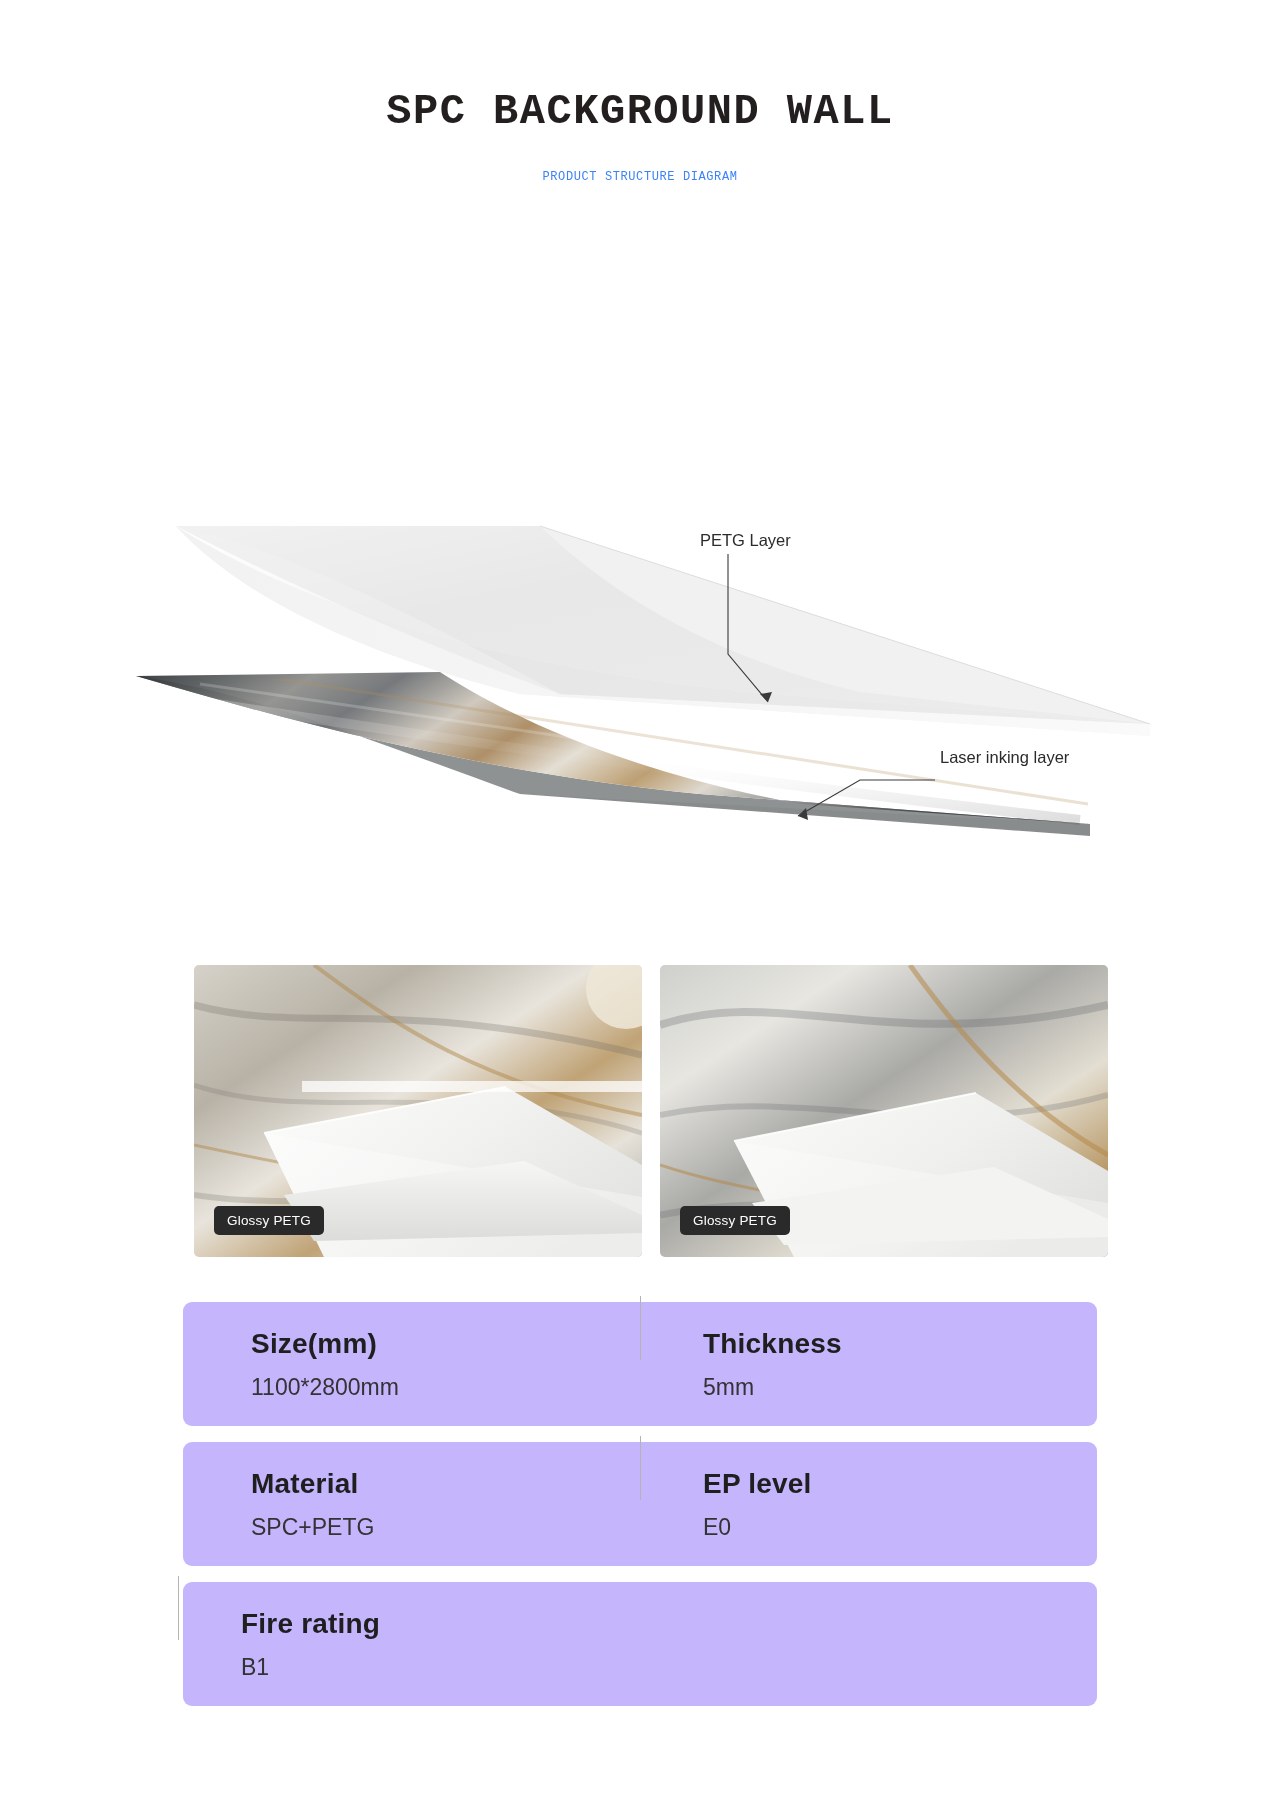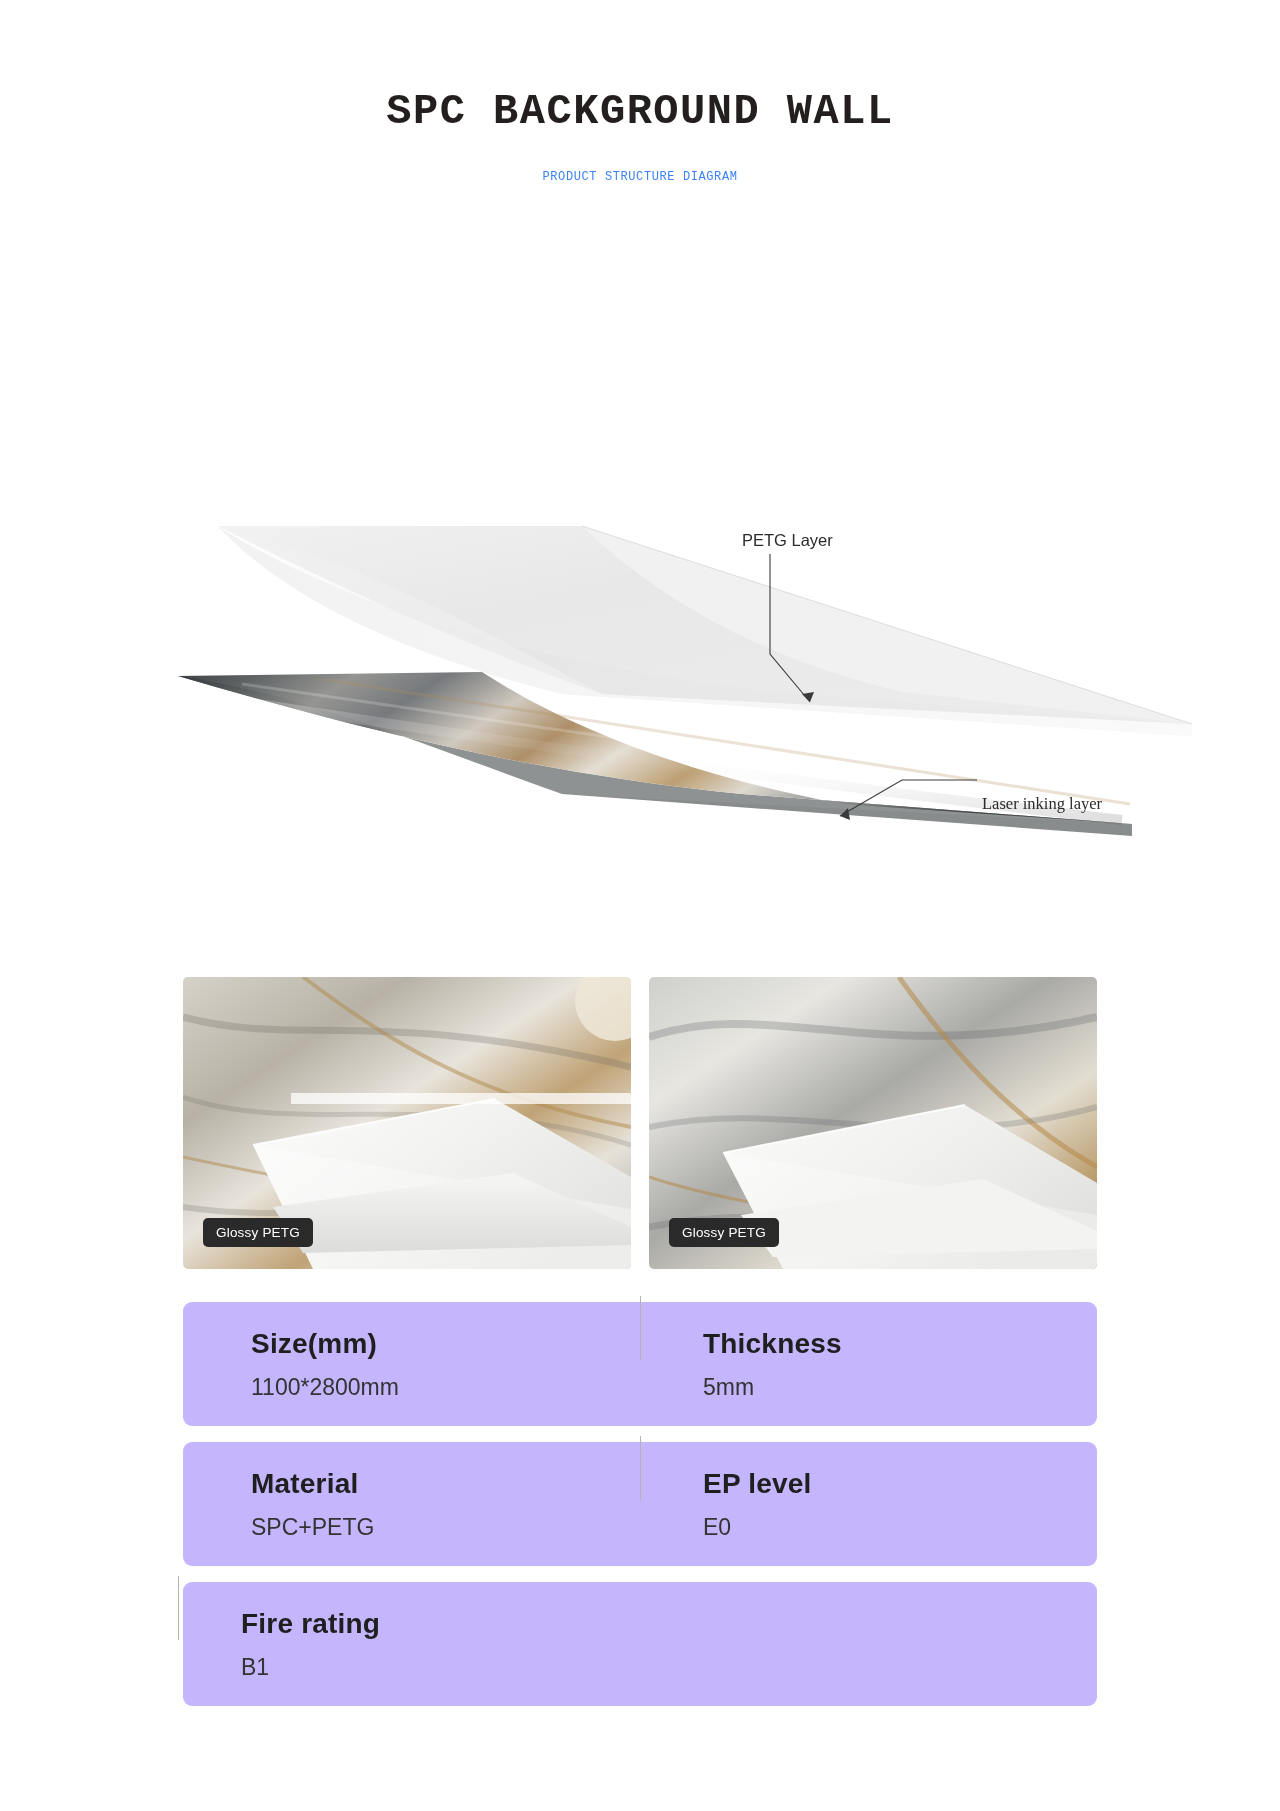--- a/index.html
+++ b/index.html
@@ -35,46 +35,44 @@
     color: #3b82f6;
     margin-top: 34px;
   }
 
   
   .diagram {
     position: relative;
     width: 1036px;
     height: 620px;
     margin-top: 40px;
-    margin-left: 42px;
   }
   .diagram svg {
     position: absolute;
     top: 0;
     left: 0;
   }
   .callout {
     position: absolute;
     font-size: 16.5px;
     color: #2b2b2b;
     white-space: nowrap;
   }
   .callout.petg   { left: 700px; top: 307px; }
-  .callout.laser  { left: 940px; top: 570px; font-family: Liberation Serif, serif; }
+  .callout.laser  { left: 940px; top: 524px; }
   .callout.spc    { left: 714px; top: 806px; }
 
   
   .samples {
     position: absolute;
     top: 965px;
-    left: 183px;
+    left: 194px;
     width: 914px;
     display: flex;
     gap: 18px;
-    margin-top: 12px;
   }
   .sample {
     position: relative;
     width: 448px;
     height: 292px;
     border-radius: 5px;
     overflow: hidden;
   }
   .sample .marble {
     position: absolute;

